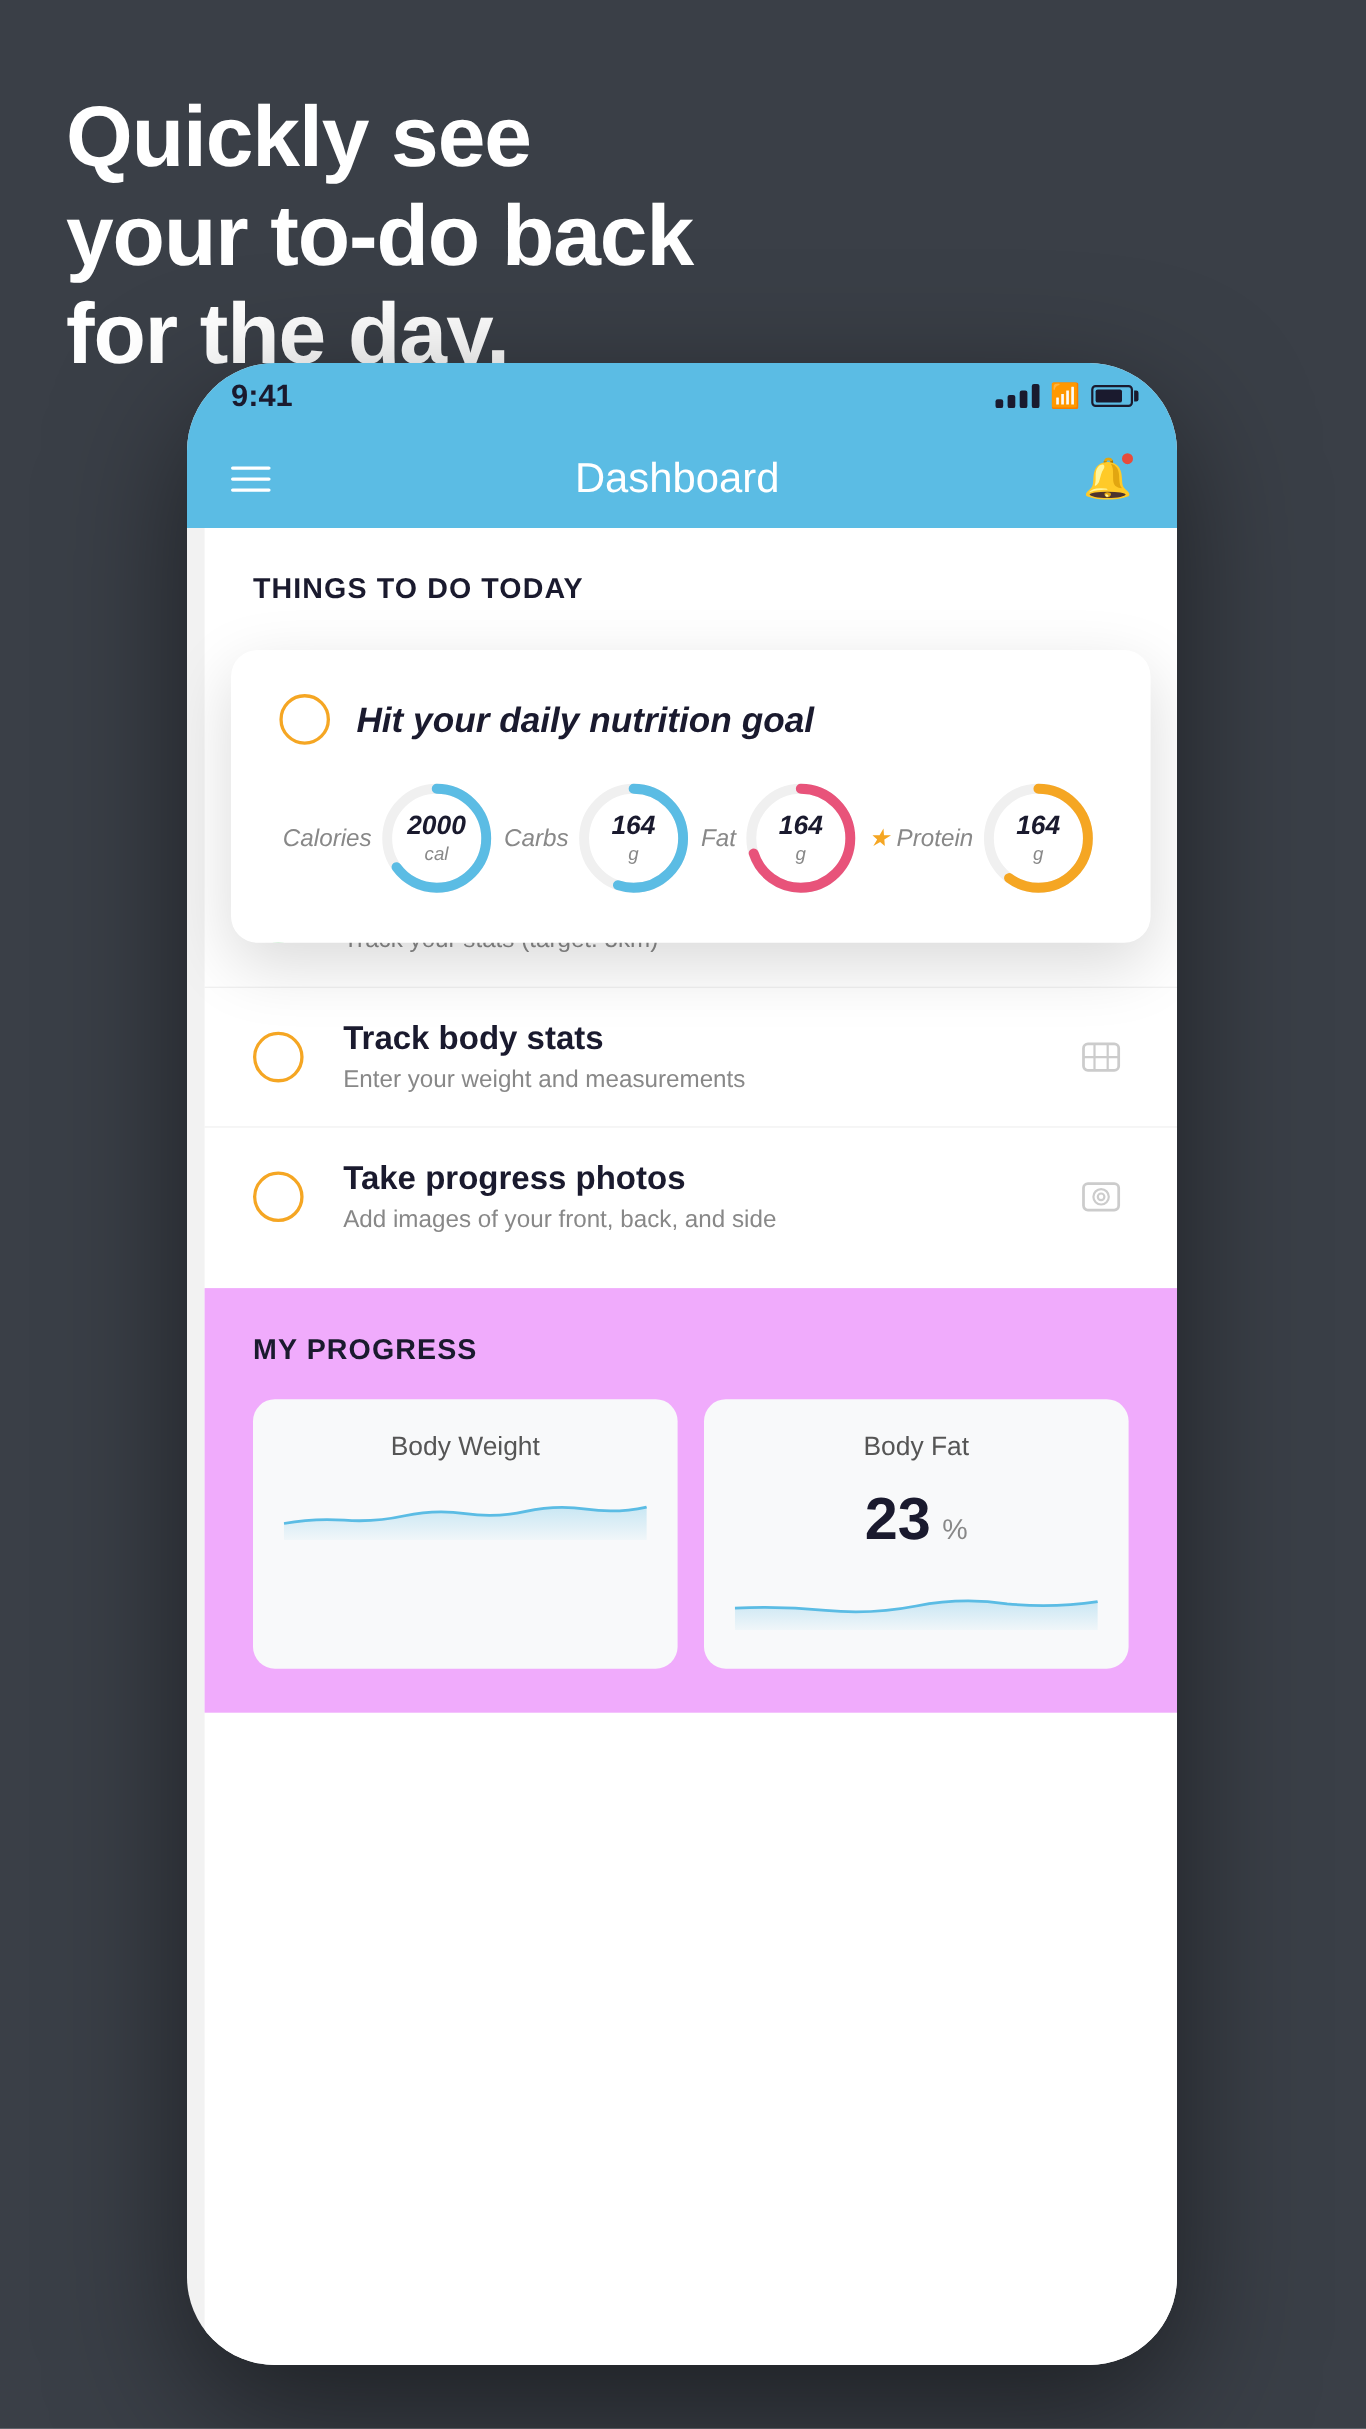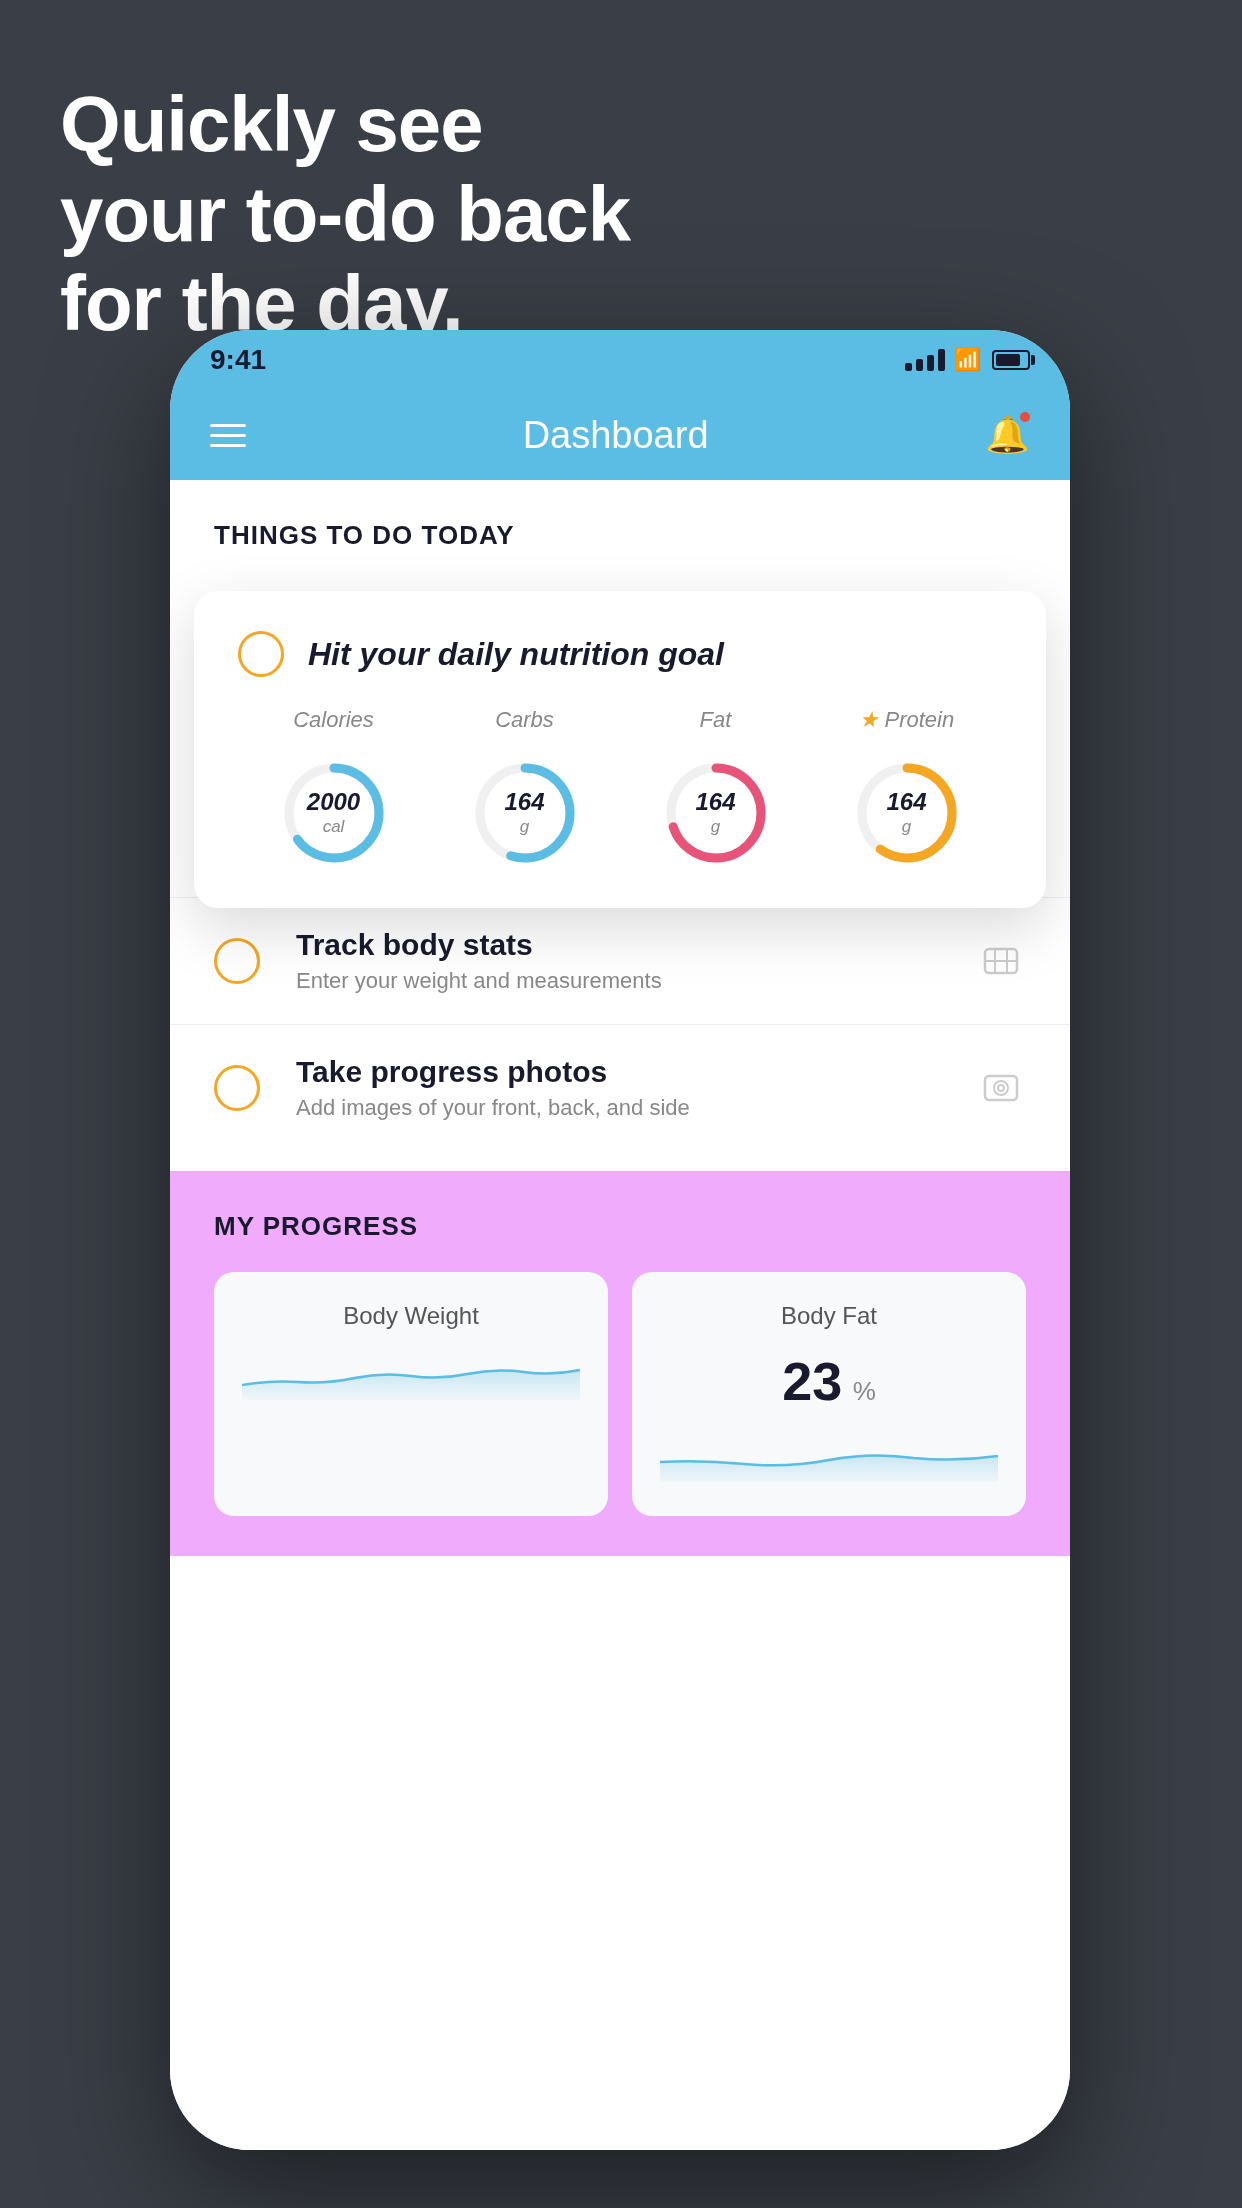--- a/index.html
+++ b/index.html
@@ -141,20 +141,21 @@
       background: #e74c3c;
       border-radius: 50%;
       border: 2px solid #5bbce4;
     }
 
     
     .main-content {
       background: white;
       min-height: calc(100% - 150px);
       position: relative;
+      margin-left: 16px;
     }
 
     .section-header {
       padding: 40px 44px 20px;
       font-size: 26px;
       font-weight: 800;
       color: #1a1a2e;
       letter-spacing: 1px;
       text-transform: uppercase;
     }
@@ -200,23 +201,23 @@
     }
 
     
     .nutrition-row {
       display: flex;
       justify-content: space-around;
       align-items: center;
     }
     .nutrition-item {
       display: flex;
-      flex-direction: column;
-      align-items: center;
-      gap: 25px;
+      flex-direction: row;
+      align-items: center;
+      gap: 4px;
     }
     .nutrition-label {
       font-size: 22px;
       color: #888;
       display: flex;
       align-items: center;
       gap: 6px;
     }
     .star-icon {
       color: #f5a623;

